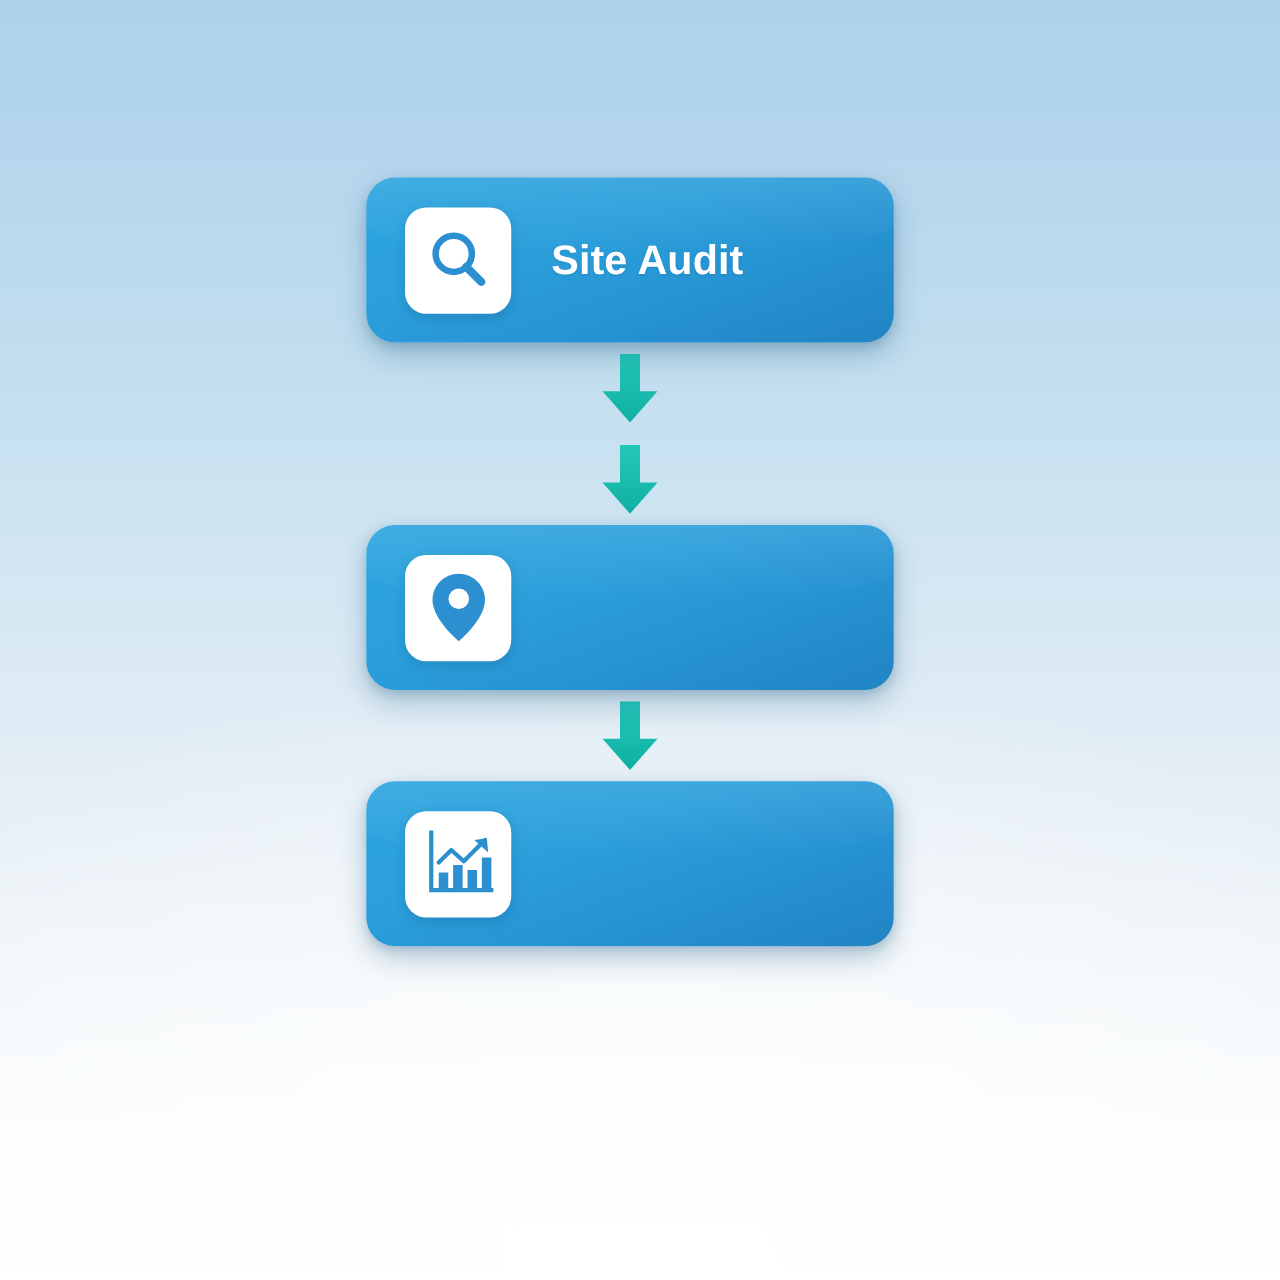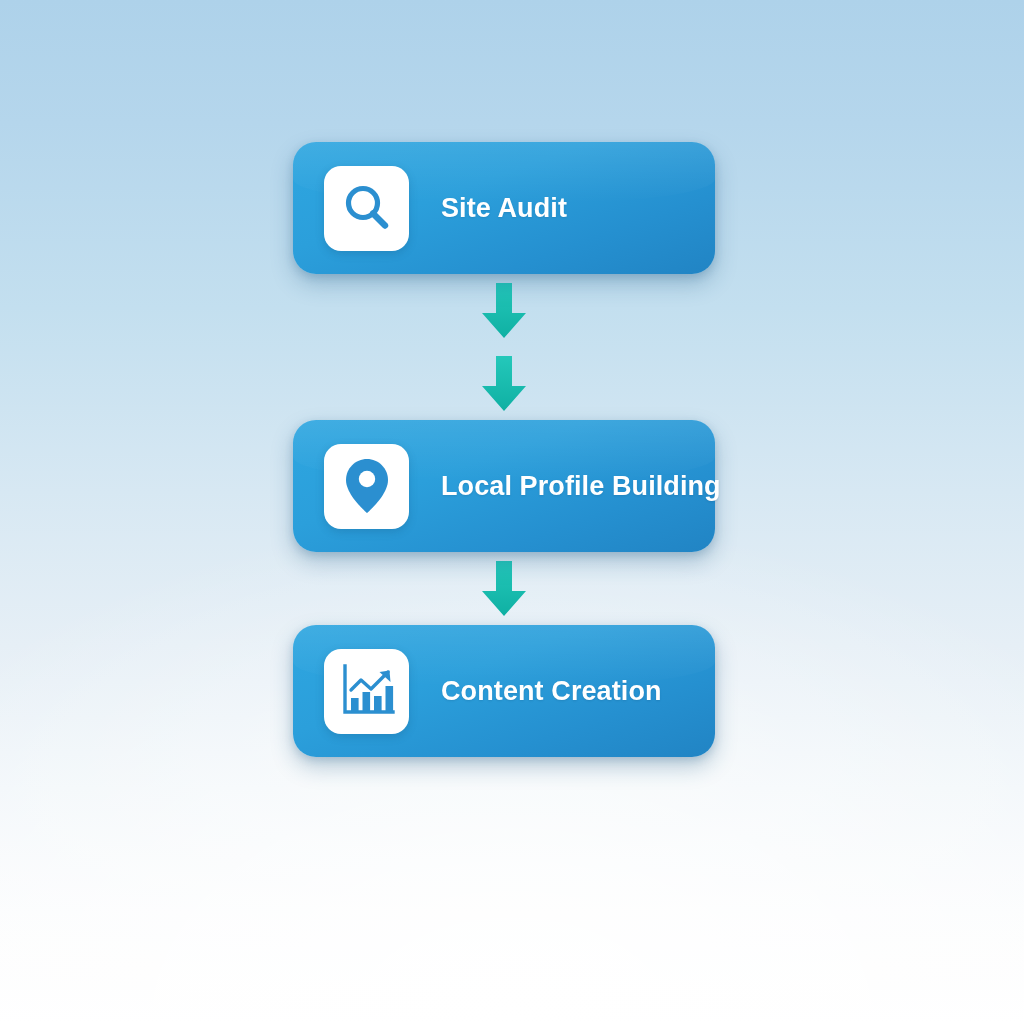--- a/index.html
+++ b/index.html
@@ -84,21 +84,21 @@
   .icon-tile svg {
     display: block;
   }
 
   
   .card-label {
     position: relative;
     z-index: 2;
     margin-left: 32px;
     color: #ffffff;
-    font-size: 27px;
+    font-size: 33px;
     font-weight: bold;
     letter-spacing: 0.1px;
     white-space: nowrap;
     text-shadow: 0 1px 2px rgba(20, 70, 110, 0.18);
   }
 
   
   .connector {
     width: 422px;
     height: 73px;
@@ -149,21 +149,20 @@
       </svg>
     </div>
 
     <div class="card">
       <div class="icon-tile">
         <svg width="50" height="58" viewBox="0 0 50 58" aria-hidden="true">
           <path d="M25 2 C13.4 2 4 11.4 4 23 C4 38.5 25 56 25 56 C25 56 46 38.5 46 23 C46 11.4 36.6 2 25 2 Z" fill="#2b8fd0"></path>
           <circle cx="25" cy="22" r="8.2" fill="#ffffff"></circle>
         </svg>
       </div>
-      <div class="card-label">Local Profile Building</div>
     </div>
 
     <div class="connector">
       <svg width="48" height="56" viewBox="0 0 48 56">
         <defs>
           <linearGradient id="ag3" x1="0" y1="0" x2="0" y2="1">
             <stop offset="0%" stop-color="#24c8ba"></stop>
             <stop offset="100%" stop-color="#0fb0a3"></stop>
           </linearGradient>
         </defs>
@@ -180,17 +179,16 @@
           <rect x="13" y="35" width="7.6" height="14" fill="#2b8fd0"></rect>
           <rect x="24.5" y="29" width="7.6" height="20" fill="#2b8fd0"></rect>
           <rect x="36" y="33" width="7.6" height="16" fill="#2b8fd0"></rect>
           <rect x="47.5" y="23" width="7.6" height="26" fill="#2b8fd0"></rect>
 
           <polyline points="13,27 23,17 33,26 50,9" fill="none" stroke="#2b8fd0" stroke-width="3.4" stroke-linecap="round" stroke-linejoin="round"></polyline>
 
           <path d="M51.5 7.5 L52.5 19 L41.5 9 Z" fill="#2b8fd0"></path>
         </svg>
       </div>
-      <div class="card-label">Content Creation</div>
     </div>
 
   </div>
 </div>
 
 </body></html>

